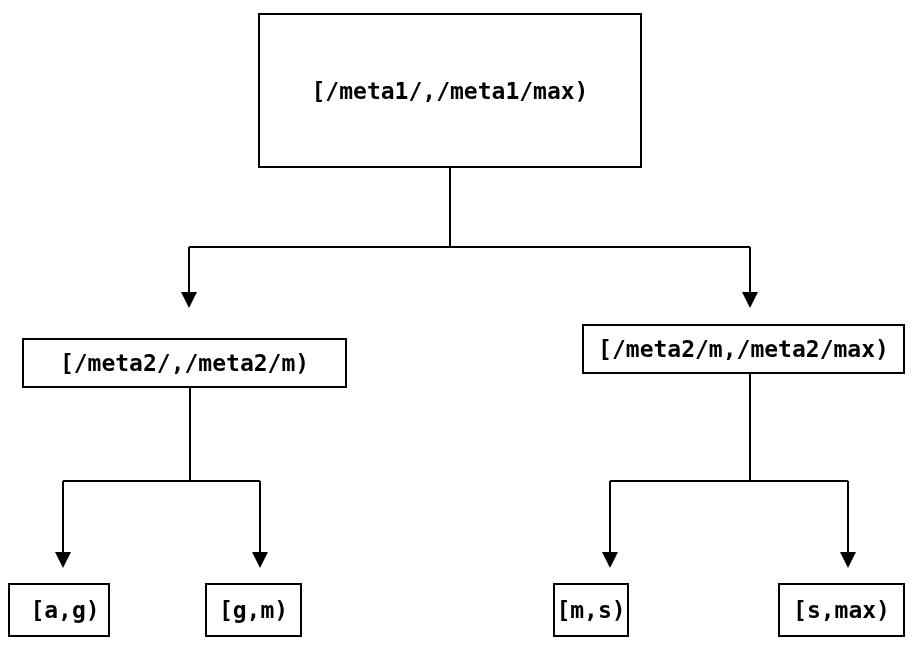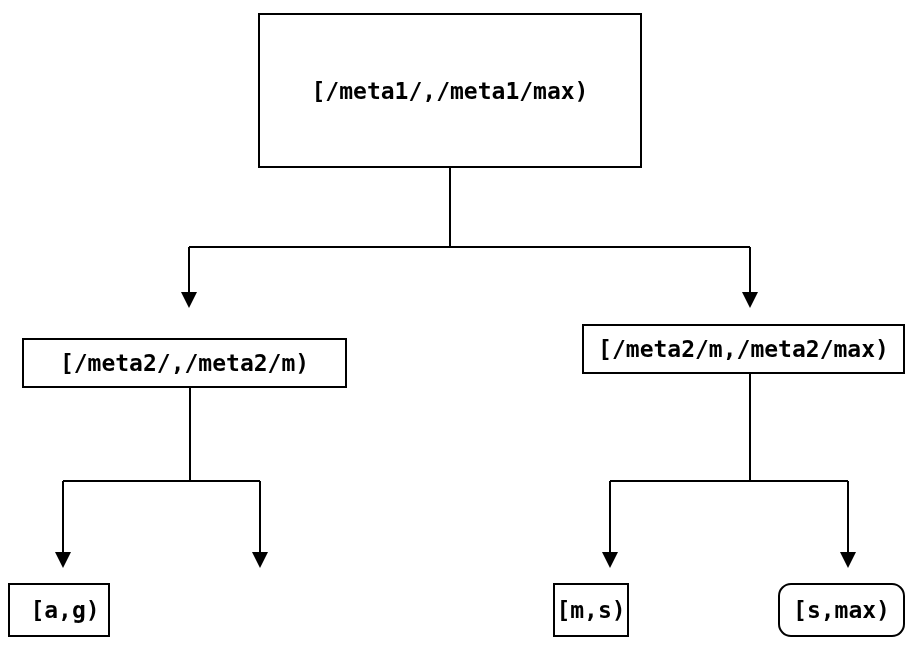--- a/index.html
+++ b/index.html
@@ -36,21 +36,21 @@
     font-size: 23px;
     letter-spacing: 0px;
     white-space: nowrap;
   }
   .node-root  { left: 258px; top: 13px;  width: 384px; height: 155px; }
   .node-left  { left: 22px;  top: 324px; width: 325px; height: 50px; margin-top: 14px;  }
   .node-right { left: 582px; top: 324px; width: 323px; height: 50px;  }
   .node-leaf1 { left: 8px;   top: 583px; width: 102px; height: 54px; padding-left: 12px;  }
   .node-leaf2 { left: 205px; top: 583px; width: 97px;  height: 54px;  }
   .node-leaf3 { left: 553px; top: 583px; width: 76px; height: 54px;  }
-  .node-leaf4 { left: 778px; top: 583px; width: 127px; height: 54px; border-radius: 13px;  }
+  .node-leaf4 { left: 778px; top: 583px; width: 127px; height: 54px;  }
   .edge-line {
     stroke: #000000;
     stroke-width: 2;
     fill: none;
   }
   .edge-arrow {
     fill: #000000;
     stroke: none;
   }
 </style>
@@ -89,20 +89,23 @@
   </div>
 
   <div class="node node-right">
     <span>[/meta2/m,/meta2/max)</span>
   </div>
 
   <div class="node node-leaf1">
     <span>[a,g)</span>
   </div>
 
+  <div class="node node-leaf2">
+    <span>[g,m)</span>
+  </div>
 
   <div class="node node-leaf3">
     <span>[m,s)</span>
   </div>
 
   <div class="node node-leaf4">
     <span>[s,max)</span>
   </div>
 
 </div>

